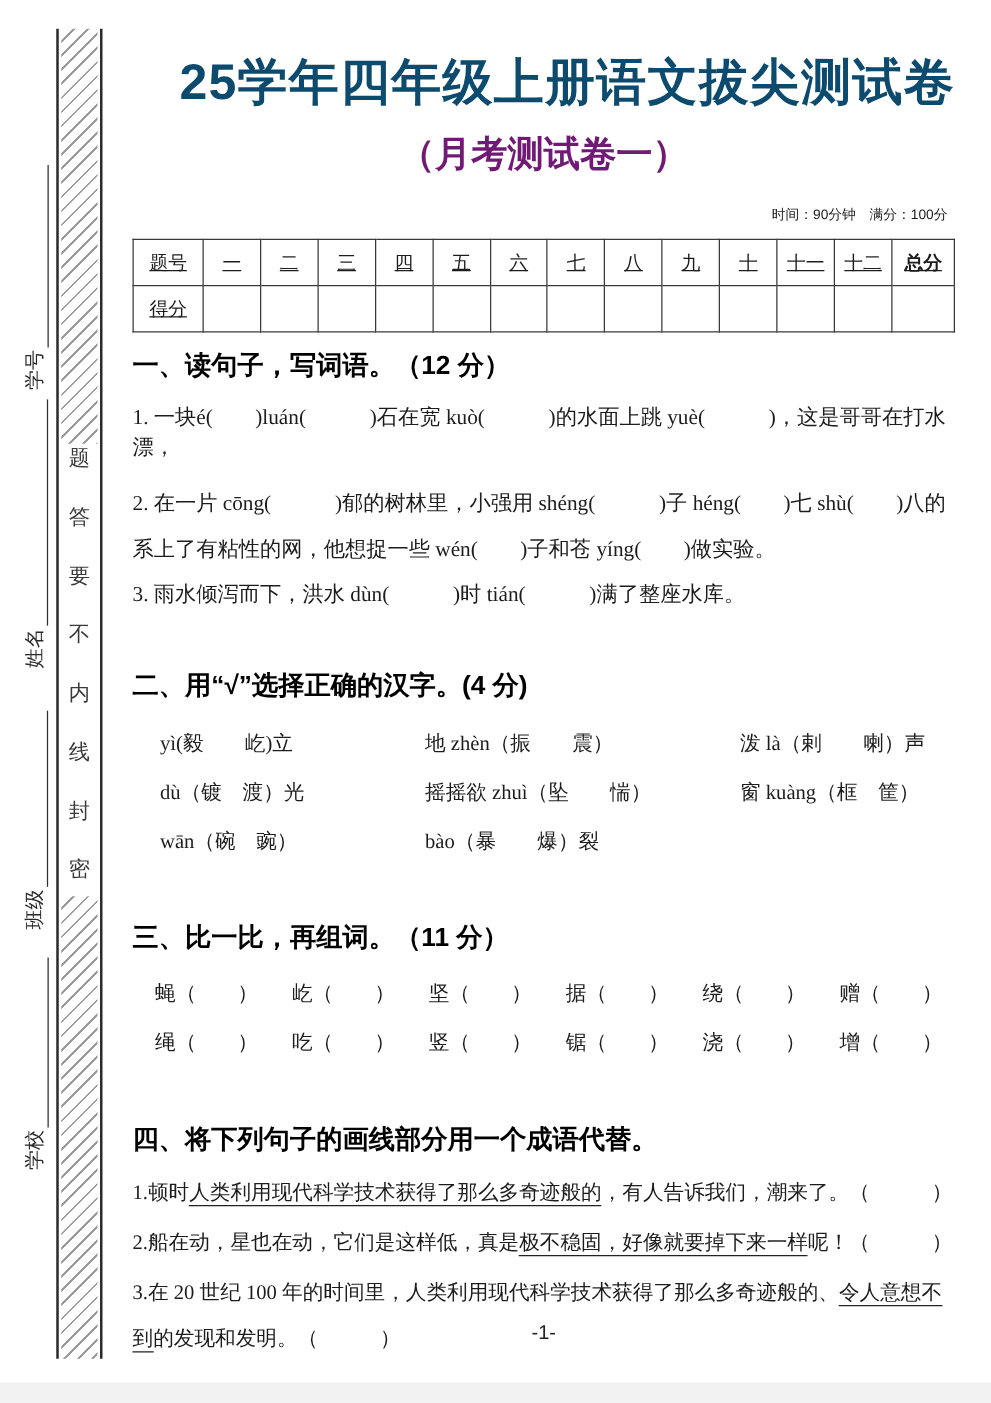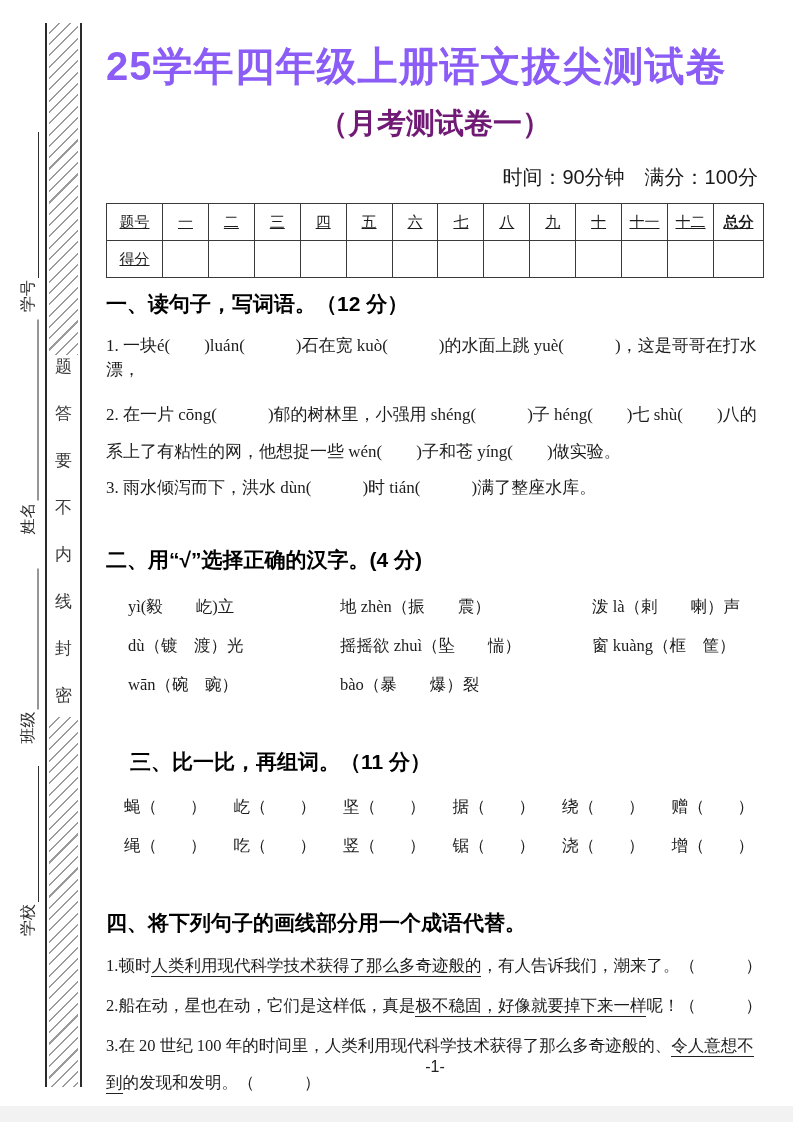--- a/index.html
+++ b/index.html
@@ -34,30 +34,30 @@
   .side-field .fl{ white-space:nowrap; padding-right:2px; }
   .side-field .fu{ flex:1; border-bottom:1.5px solid #2f2f2f; height:3px; }
   .f-id    { width:180px; left:-62px; top:211px; }
   .f-name  { width:215px; left:-80px; top:416px; }
   .f-class { width:175px; left:-60px; top:645px; }
   .f-school{ width:170px; left:-57px; top:840px; }
 
   
   .main{ position:absolute; left:106px; top:0; width:658px; }
   .title{
-    margin-top:42px; text-align:left; font-family:"Liberation Sans", sans-serif;
-    font-weight:700; font-size:40px; line-height:1.2; letter-spacing:1px; color:#8b5cf6;
+    margin-top:42px; text-align:right; font-family:"Liberation Sans", sans-serif;
+    font-weight:700; font-size:40px; line-height:1.2; letter-spacing:1px; color:#0c4a6e;
   }
   .subtitle{
     margin-top:14px; text-align:center; font-family:"Liberation Sans", sans-serif;
     font-weight:700; font-size:29px; color:#701a75;
   }
   .meta{
     margin-top:20px; text-align:right; padding-right:6px;
-    font-family:"Liberation Sans", sans-serif; font-size:20px; color:#1a1a1a;
+    font-family:"Liberation Sans", sans-serif; font-size:11px; color:#1a1a1a;
   }
 
   table.score{
     margin-top:12px; width:100%; border-collapse:collapse; table-layout:fixed;
   }
   table.score td{
     border:1.6px solid #3a3a3a; height:36px; text-align:center;
     vertical-align:middle; font-size:15px; padding:0;text-decoration:underline;
   }
   td.bold{ font-weight:700; }
@@ -65,21 +65,21 @@
   .part-heading{
     margin-top:10px; text-align:center; font-family:"Liberation Sans", sans-serif;
     font-weight:700; font-size:17.5px; color:#111;
   }
   .q-heading{
     font-family:"Liberation Sans", sans-serif; font-weight:700;
     font-size:21px; color:#000000;
   }
   .qh1{ margin-top:12px; }
   .qh2{ margin-top:46px; }
-  .qh3{ margin-top:52px;margin-left:24px; }
+  .qh3{ margin-top:52px; }
   .qh4{ margin-top:52px; }
 
   .q-item{ font-size:17px; line-height:24px; }
   .i1{ margin-top:16px; }
   .i2{ margin-top:14px; line-height:37px; }
   .i3{ margin-top:6px; }
 
   .q2-grid{
     display:grid; grid-template-columns:212px 252px 1fr;
     padding-left:22px; row-gap:17px; margin-top:22px;

